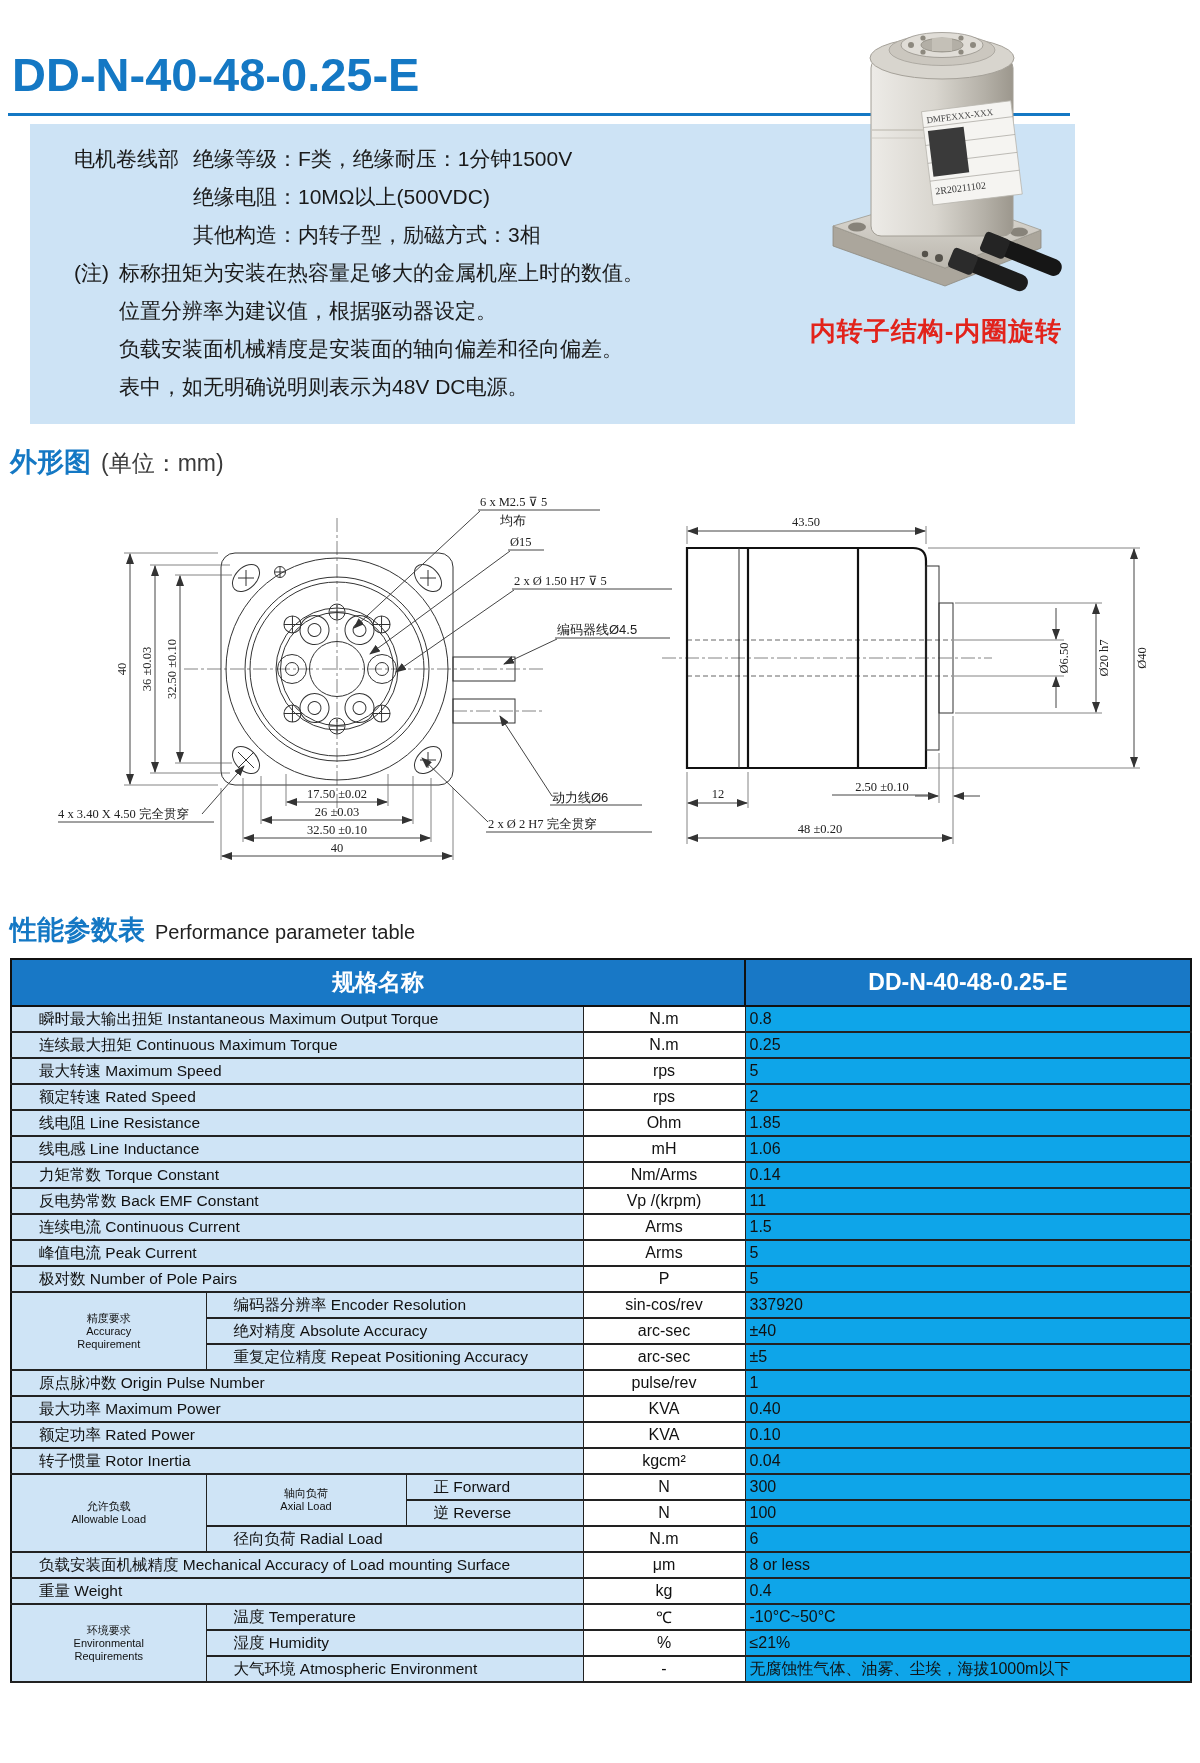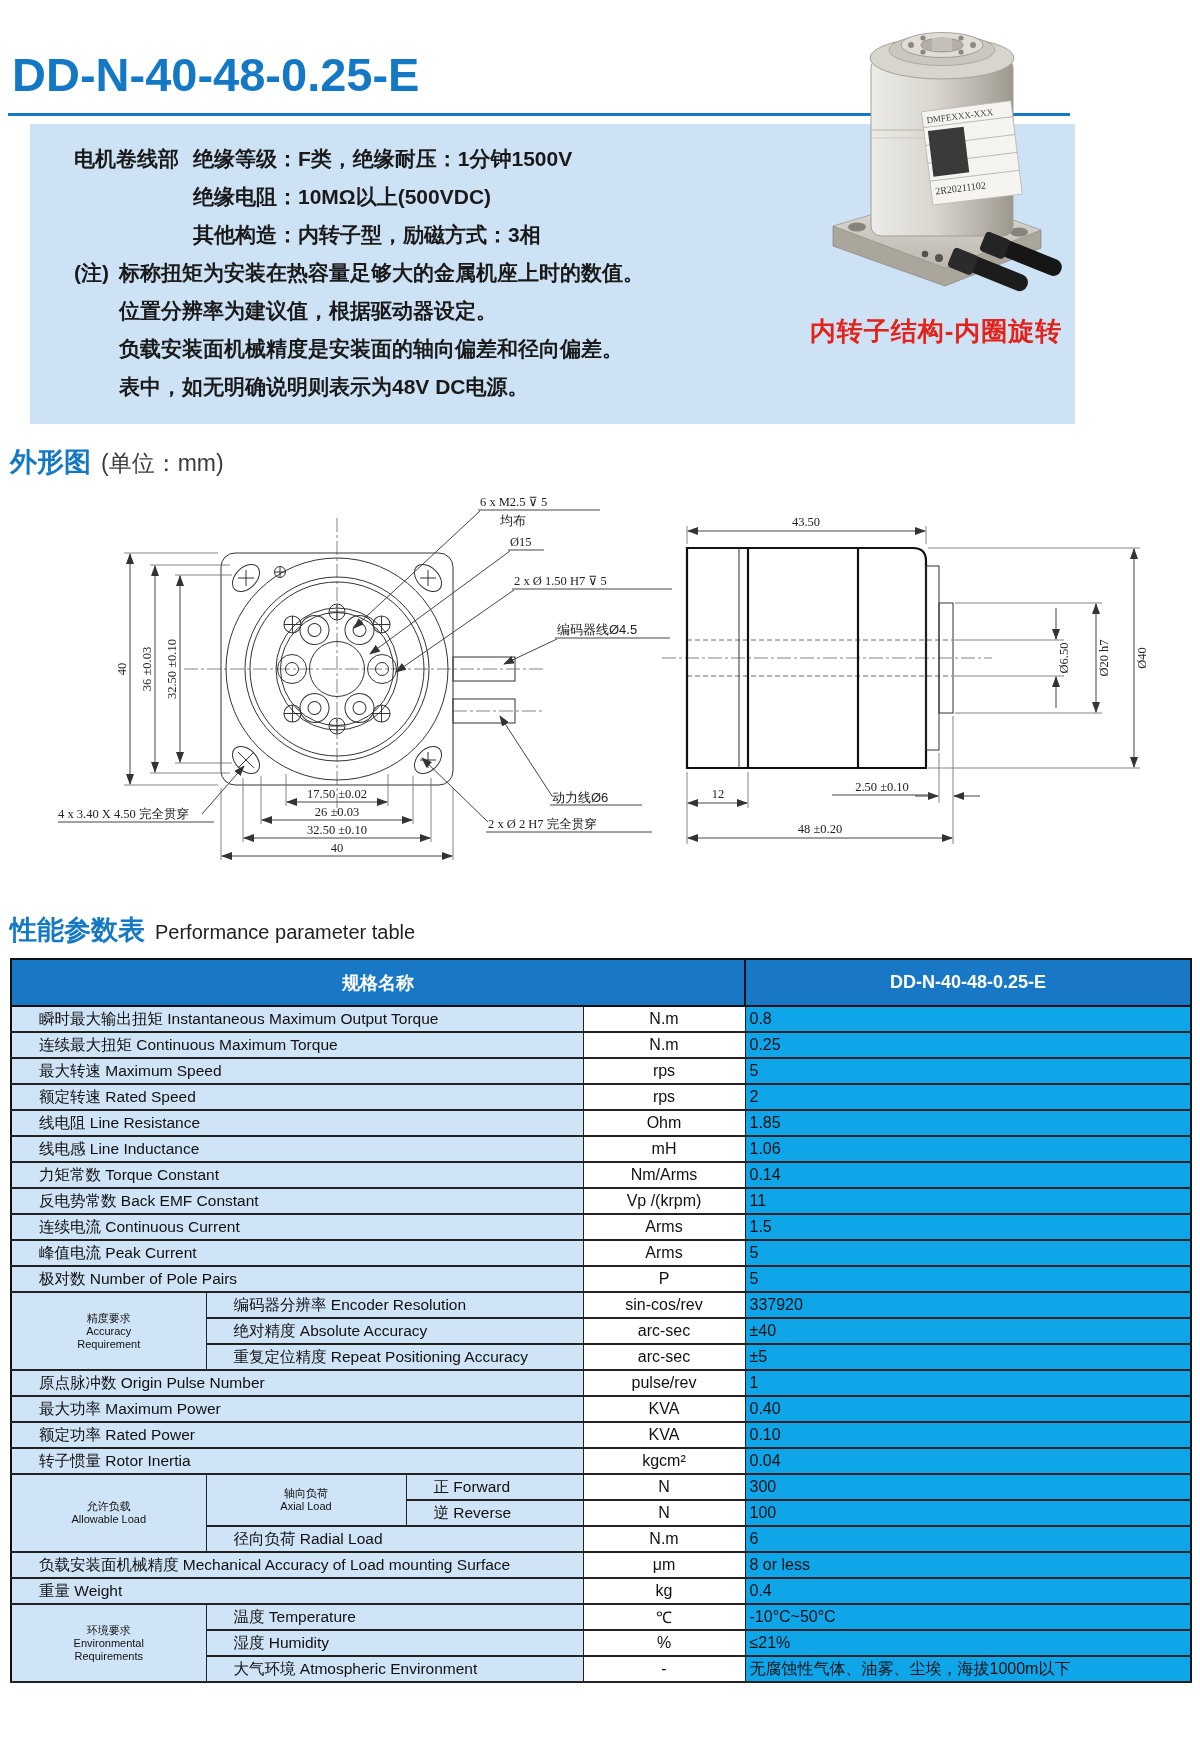--- a/index.html
+++ b/index.html
@@ -4,21 +4,21 @@
 <style>
   * { margin:0; padding:0; box-sizing:border-box; }
   html,body { width:1200px; background:#fff; font-family:"Liberation Sans", sans-serif; color:#111; }
   body { height:1763px; overflow:hidden; position:relative; }
 
   
   .page-title { margin:50px 0 0 12px; font-size:47px; font-weight:bold; color:#1478C4; letter-spacing:0px; line-height:1.05; }
   .title-rule { margin:14px 0 0 8px; width:1062px; height:3px; background:#1478C4; }
 
   .info-box { margin:8px 0 0 30px; width:1045px; background:#CDE3F5; padding:16px 18px 18px 44px;
-              font-size:21px; font-weight:700; line-height:38px; color:#1a1a1a; }
+              font-size:21px; font-weight:400; line-height:38px; color:#1a1a1a; }
   .info-row { display:flex; align-items:flex-start; }
   .info-prefix { flex:0 0 auto; margin-right:14px; white-space:nowrap; }
   .info-prefix.note { margin-right:10px; }
   .info-lines { flex:1 1 auto; }
 
   
   .product-wrap { position:absolute; left:795px; top:2px; width:282px; z-index:5; text-align:center; }
   .product-caption { margin-top:6px; font-size:26px; font-weight:bold; color:#E2231B; letter-spacing:1px; white-space:nowrap; }
 
   
@@ -36,21 +36,21 @@
   .cntxt  { font-size:13px; fill:#222; font-family:"Liberation Sans", sans-serif; }
   .thin  { stroke:#333; stroke-width:1; fill:none; }
   .thick { stroke:#111; stroke-width:2.2; fill:none; }
   .dimln { stroke:#444; stroke-width:1; fill:none; }
   .extln { stroke:#666; stroke-width:0.8; fill:none; }
   .cline { stroke:#666; stroke-width:0.8; fill:none; stroke-dasharray:14 3 3 3; }
   .dashln{ stroke:#555; stroke-width:0.9; fill:none; stroke-dasharray:5 3; }
 
   
   .perf-table { border-collapse:collapse; table-layout:fixed; width:1180px; margin:10px 0 0 10px; border:2px solid #111; }
-  .perf-table th { background:#1878C6; color:#fff; font-size:18px; font-weight:bold; height:47px; border:2px solid #111; }
+  .perf-table th { background:#1878C6; color:#fff; font-size:23px; font-weight:bold; height:47px; border:2px solid #111; }
   .perf-table td { border:1px solid #222; border-top-width:2px; border-bottom-width:2px; height:26px;
                    font-size:15.5px; padding:1px 4px; }
   td.lbl { background:#CFE4F6; text-align:left; padding-left:27px; }
   td.grp { background:#CFE4F6; text-align:center; white-space:pre-line; line-height:1.18; font-size:11px; }
   td.unit { text-align:center; background:#fff; font-size:16px; }
   td.val  { text-align:left; background:#0ea5e9; font-size:16px; }
 </style>
 </head>
 <body>
 

